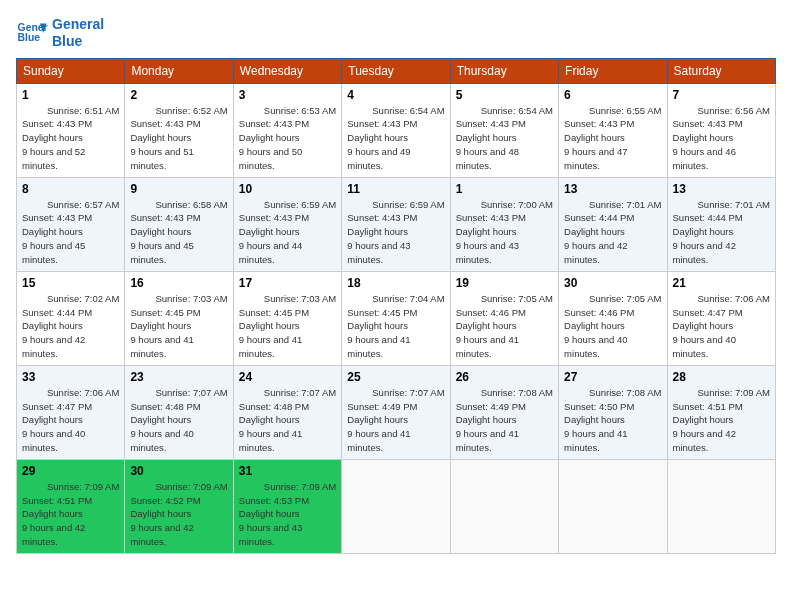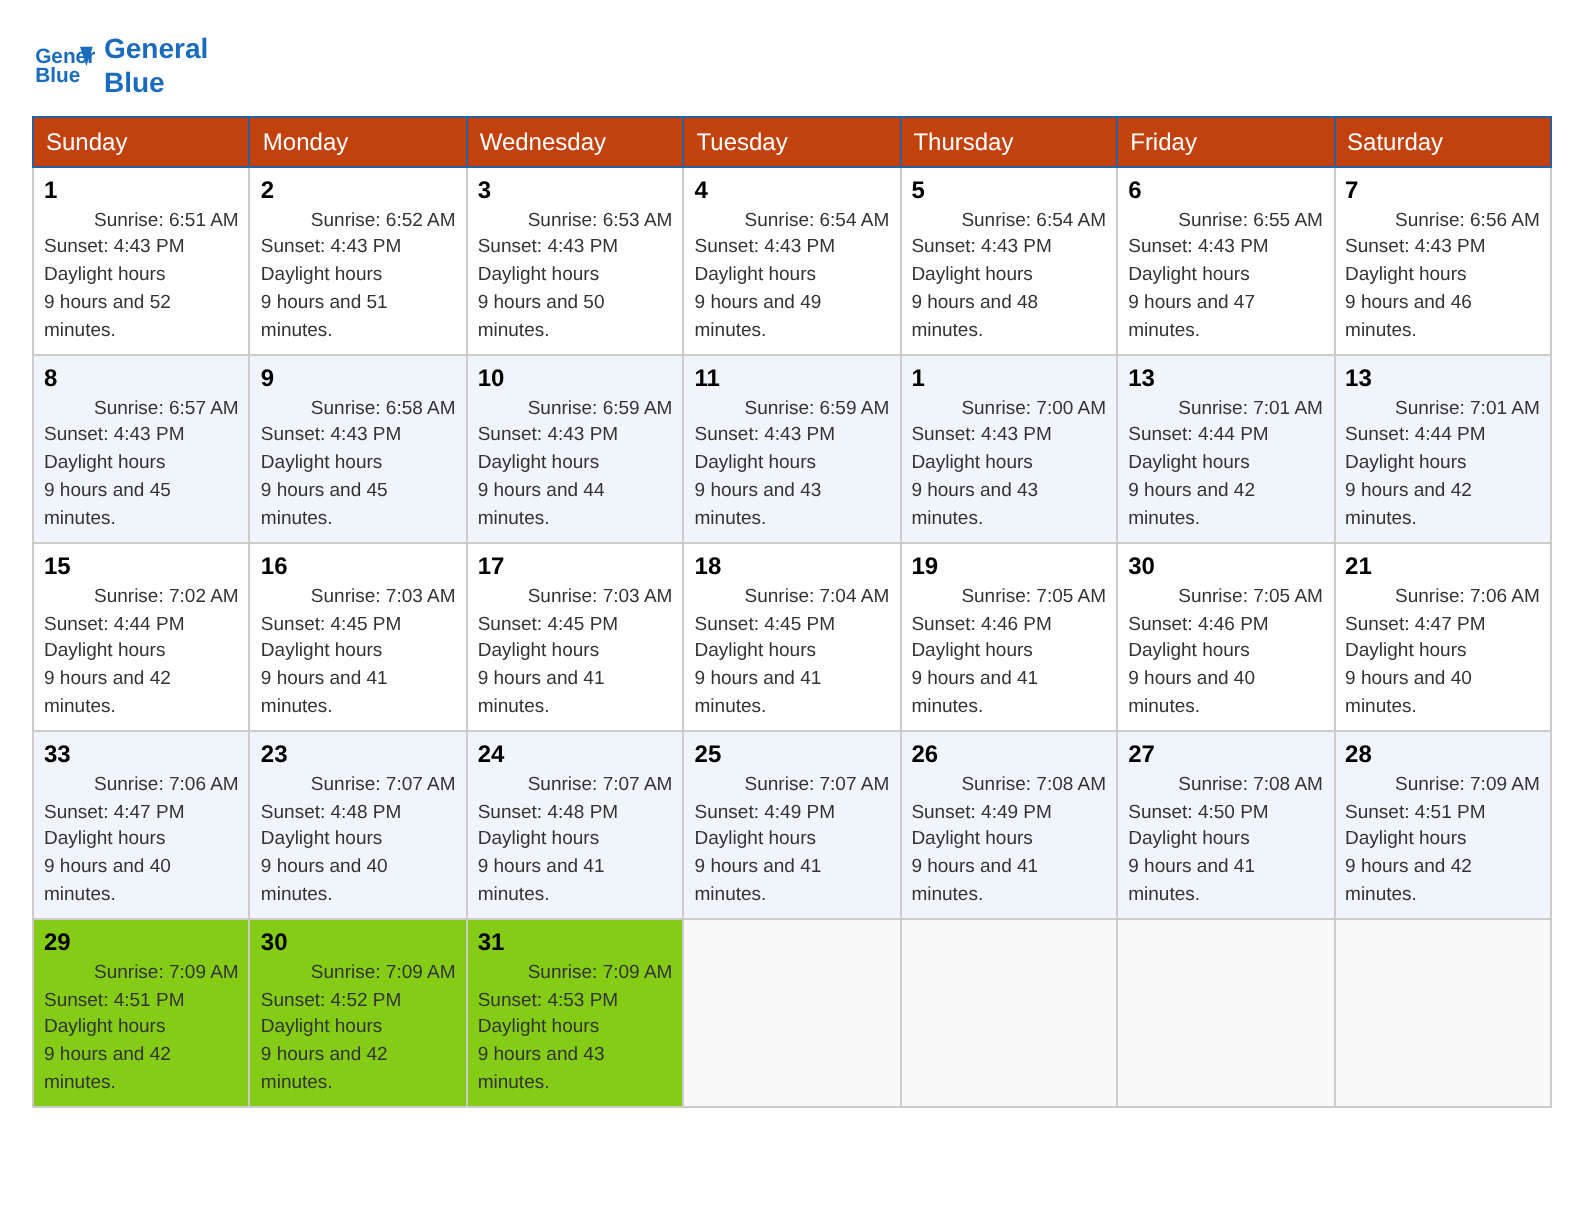--- a/index.html
+++ b/index.html
@@ -65,21 +65,21 @@
       border: 1px solid #ccc;
       padding: 4px 5px;
       width: calc(100% / 7);
       height: 84px;
       background: #fff;
     }
     .calendar tr:nth-child(even) td {
       background: #f0f4fb;
     }
     .calendar tr:last-child td {
-      background: #84cc16;
+      background: #22c55e;
     }
     .day-num {
       font-weight: bold;
       font-size: 12px;
       display: block;
       margin-bottom: 2px;
     }
     .cell-text {
       font-size: 9.5px;
       color: #333;

